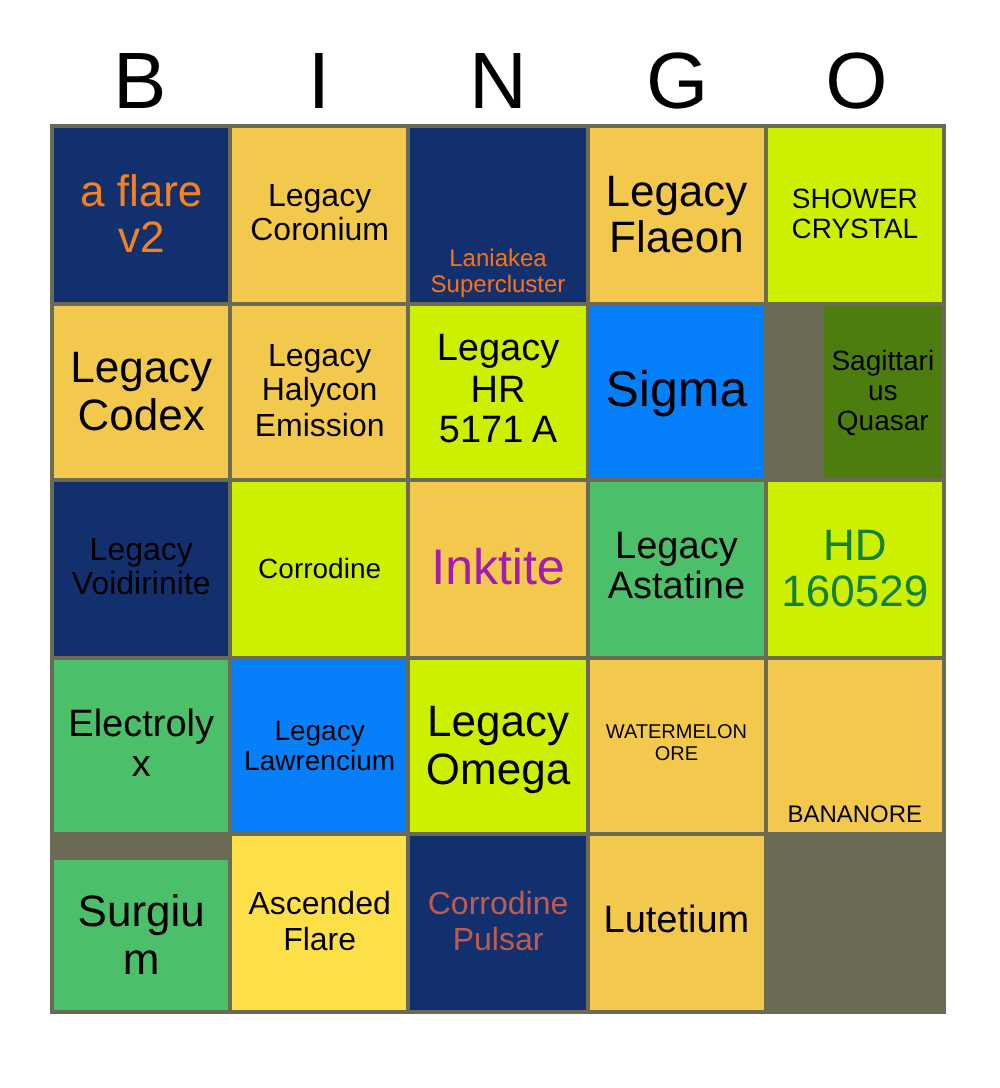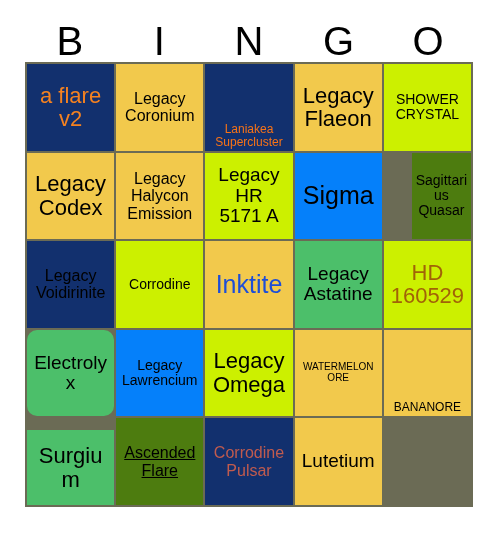--- a/index.html
+++ b/index.html
@@ -146,53 +146,53 @@
         <span class="cell-text">Sagittarius
 Quasar</span>
       </div>
       <div class="bingo-cell fs-md" style="background: rgb(18, 48, 110); color: rgb(0, 0, 0);">
         <span class="cell-text">Legacy
 Voidirinite</span>
       </div>
       <div class="bingo-cell fs-sm" style="background: rgb(204, 240, 0); color: rgb(0, 0, 0);">
         <span class="cell-text">Corrodine</span>
       </div>
-      <div class="bingo-cell fs-xxl" style="background: rgb(242, 201, 76); color: #1d4ed8;">
+      <div class="bingo-cell fs-xxl" style="background: rgb(242, 201, 76); color: #a21caf;">
         <span class="cell-text">Inktite</span>
       </div>
       <div class="bingo-cell fs-lg" style="background: rgb(76, 191, 106); color: rgb(0, 0, 0);">
         <span class="cell-text">Legacy
 Astatine</span>
       </div>
-      <div class="bingo-cell fs-xl" style="background: rgb(204, 240, 0); color: #a16207;">
+      <div class="bingo-cell fs-xl" style="background: rgb(204, 240, 0); color: #15803d;">
         <span class="cell-text">HD
 160529</span>
       </div>
-      <div class="bingo-cell fs-lg" style="background: rgb(76, 191, 106); color: rgb(0, 0, 0); border-radius: 10px;">
+      <div class="bingo-cell fs-lg" style="background: rgb(76, 191, 106); color: rgb(0, 0, 0);">
         <span class="cell-text">Electrolyx</span>
       </div>
       <div class="bingo-cell fs-sm" style="background: rgb(5, 128, 250); color: rgb(0, 0, 0);">
         <span class="cell-text">Legacy
 Lawrencium</span>
       </div>
       <div class="bingo-cell fs-xl" style="background: rgb(204, 240, 0); color: rgb(0, 0, 0);">
         <span class="cell-text">Legacy
 Omega</span>
       </div>
       <div class="bingo-cell fs-xxs" style="background: rgb(242, 201, 76); color: rgb(0, 0, 0);">
         <span class="cell-text">WATERMELON
 ORE</span>
       </div>
       <div class="bingo-cell fs-xs" style="background: rgb(242, 201, 76); color: rgb(0, 0, 0); align-items: flex-end;">
         <span class="cell-text">BANANORE</span>
       </div>
       <div class="bingo-cell fs-xl" style="background: rgb(76, 191, 106); color: rgb(0, 0, 0); margin-top: 12px;">
         <span class="cell-text">Surgium</span>
       </div>
-      <div class="bingo-cell fs-md" style="background: #4d7c0f; color: rgb(0, 0, 0); text-decoration: underline;">
+      <div class="bingo-cell fs-md" style="background: #fde047; color: rgb(0, 0, 0);">
         <span class="cell-text">Ascended
 Flare</span>
       </div>
       <div class="bingo-cell fs-md" style="background: rgb(18, 48, 110); color: rgb(193, 91, 78);">
         <span class="cell-text">Corrodine
 Pulsar</span>
       </div>
       <div class="bingo-cell fs-lg" style="background: rgb(242, 201, 76); color: rgb(0, 0, 0);">
         <span class="cell-text">Lutetium</span>
       </div>

